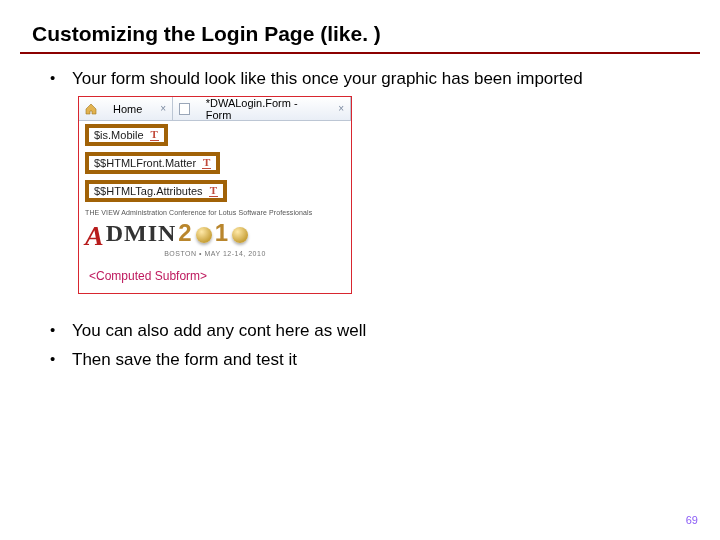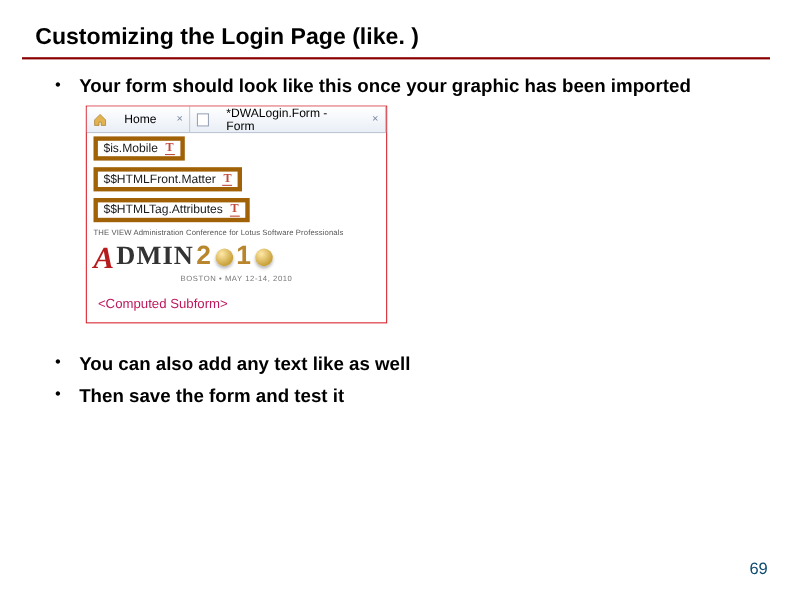--- a/index.html
+++ b/index.html
@@ -22,21 +22,21 @@
     margin: 0 20px 0 20px;
   }
   .bullets {
     list-style: none;
     padding: 14px 24px 0 50px;
   }
   .bullets > li {
     position: relative;
     padding-left: 22px;
     font-size: 17px;
-    font-weight: bold;
+    font-weight: normal;
     line-height: 1.32;
     margin-bottom: 6px;
   }
   .bullets > li::before {
     content: "•";
     position: absolute;
     left: 0;
     top: 0;
     font-size: 15px;
     font-weight: normal;
@@ -160,22 +160,22 @@
   }
   .subform {
     font-size: 12px;
     color: #be185d;
     padding: 6px 10px 10px 10px;
   }
   .pagenum {
     position: absolute;
     right: 22px;
     bottom: 14px;
-    font-size: 15px;
-    color: #0c4a6e;
+    font-size: 11px;
+    color: #8b5cf6;
   }
 </style>
 </head>
 <body>
 
 <div class="title">Customizing the Login Page (like. )</div>
 <div class="rule"></div>
 
 <ul class="bullets">
   <li>Your form should look like this once your graphic has been imported</li>
@@ -231,17 +231,17 @@
         <span class="logo-dot"></span>
       </div>
       <div class="logo-sub">BOSTON • MAY 12-14, 2010</div>
     </div>
 
     <div class="subform">&lt;Computed Subform&gt;</div>
   </div>
 </div>
 
 <ul class="bullets">
-  <li>You can also add any text like as well</li>
+  <li>You can also add any cont here as well</li>
   <li>Then save the form and test it</li>
 </ul>
 
 <div class="pagenum">69</div>
 
 </body></html>

